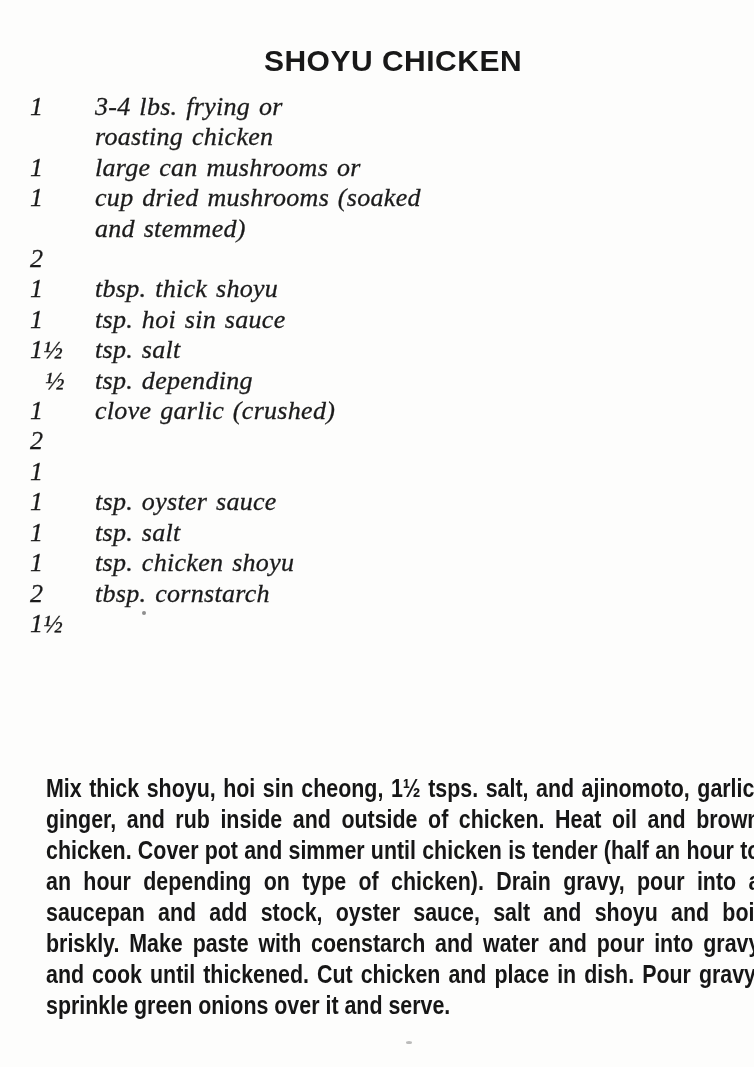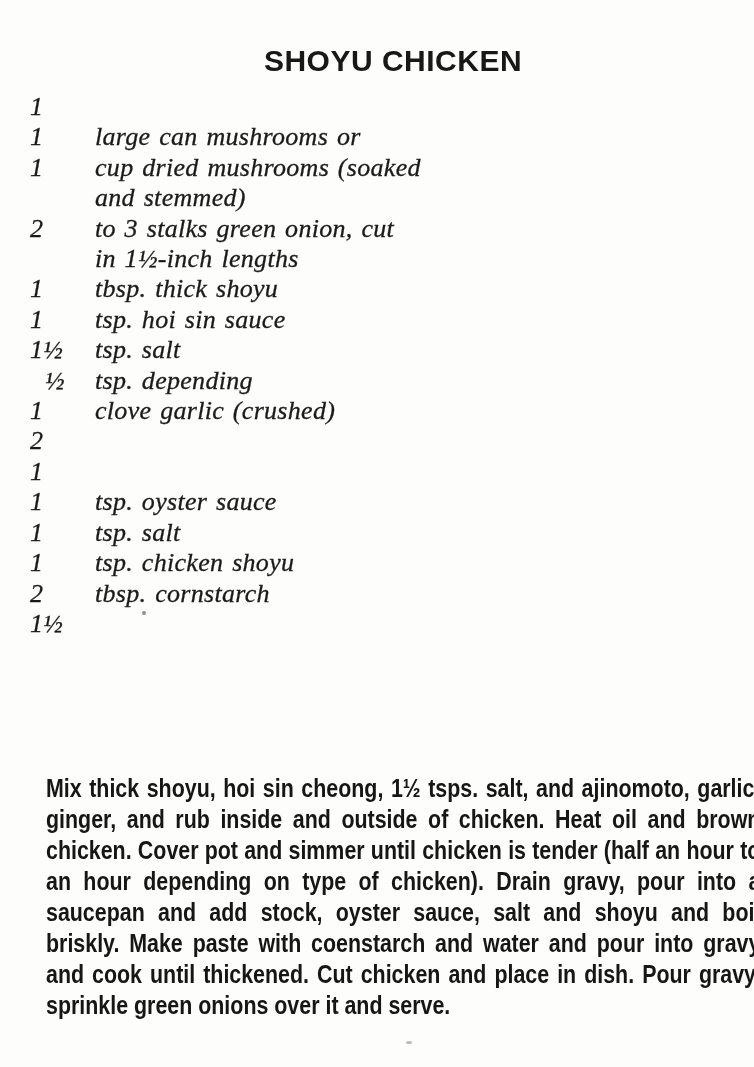--- a/index.html
+++ b/index.html
@@ -47,34 +47,34 @@
 </head>
 <body>
 
 <div class="page">
 
   <h1 class="title">SHOYU CHICKEN</h1>
 
   <div class="ingredients">
     <div class="ing-row">
       <span class="qty">1</span>
+      <span class="desc">3-4 lbs. frying or
+roasting chicken</span>
     </div>
     <div class="ing-row">
       <span class="qty">1</span>
       <span class="desc">large can mushrooms or</span>
     </div>
     <div class="ing-row">
       <span class="qty">1</span>
       <span class="desc">cup dried mushrooms (soaked
 and stemmed)</span>
     </div>
     <div class="ing-row">
       <span class="qty">2</span>
-      <span class="desc">to 3 stalks green onion, cut
-in 1½-inch lengths</span>
     </div>
     <div class="ing-row">
       <span class="qty">1</span>
       <span class="desc">tbsp. thick shoyu</span>
     </div>
     <div class="ing-row">
       <span class="qty">1</span>
       <span class="desc">tsp. hoi sin sauce</span>
     </div>
     <div class="ing-row">

